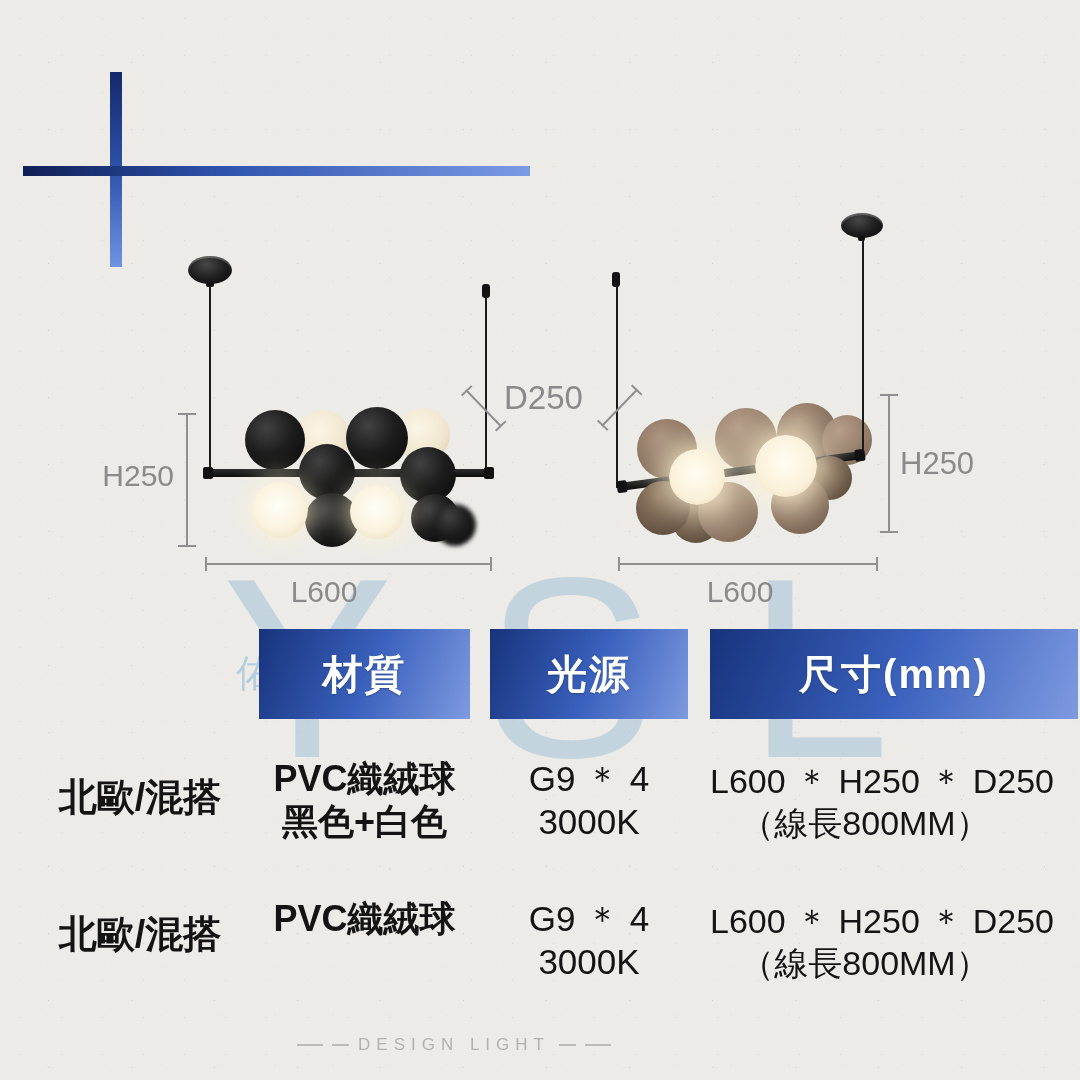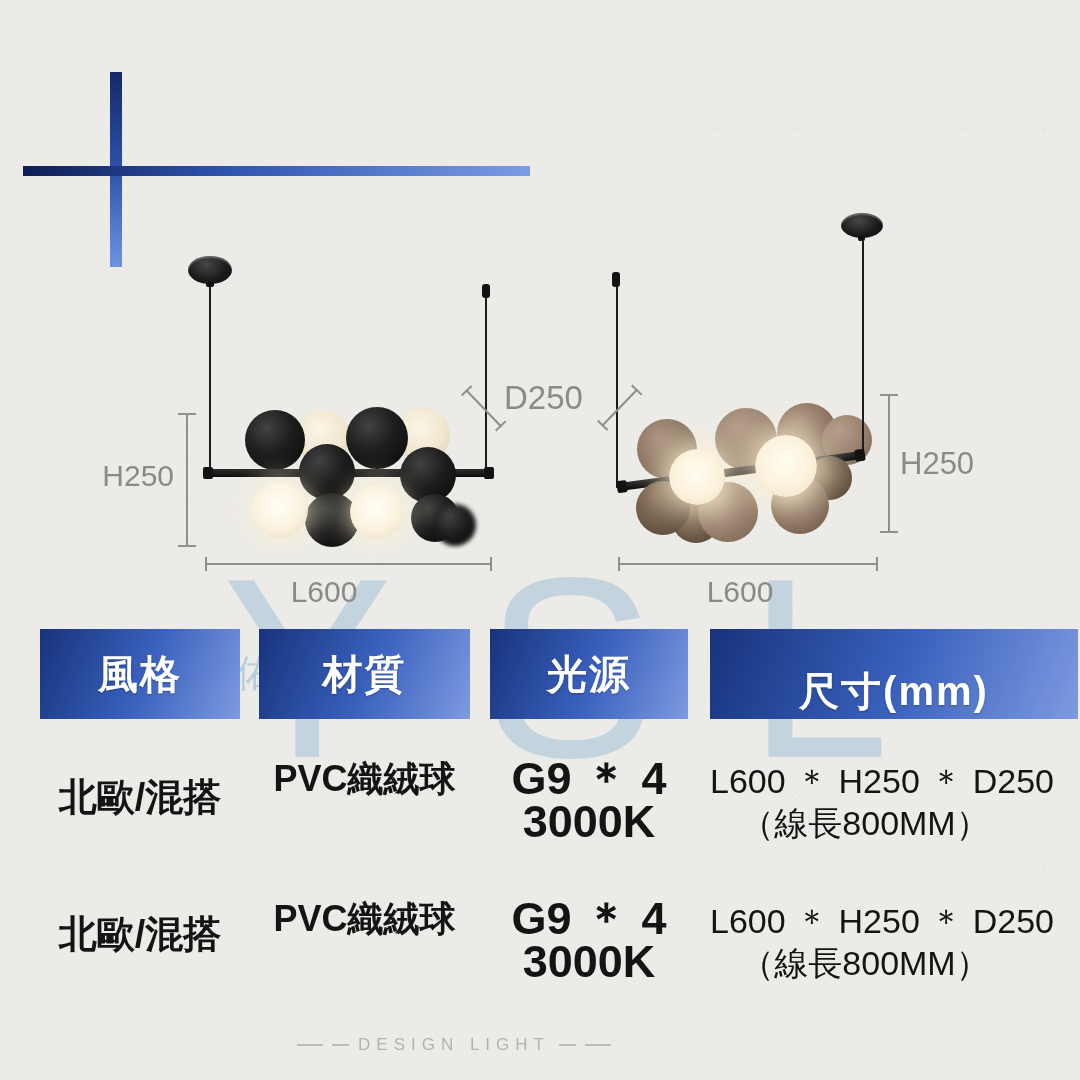--- a/index.html
+++ b/index.html
@@ -101,21 +101,21 @@
     display:flex;align-items:center;justify-content:center;
     background:linear-gradient(112deg,#17337c 0%,#3a61bd 52%,#7e9ae0 100%);
     color:#fff;font-size:40px;font-weight:700;letter-spacing:2px;
     text-shadow:0 1px 2px rgba(0,0,0,0.25);
   }
   .cell{
     position:absolute;z-index:3;text-align:center;color:#141414;white-space:nowrap;
   }
   .c-bold{font-size:36px;font-weight:700;line-height:43px;}
   .c-style{font-size:38px;font-weight:700;line-height:44px;}
-  .c-reg{font-size:45px;font-weight:700;line-height:43px;}
+  .c-reg{font-size:35px;font-weight:400;line-height:43px;}
   .c-size{font-size:34px;font-weight:400;line-height:42px;}
   
   .brand{
     position:absolute;left:0;top:997px;width:1080px;z-index:2;text-align:center;
     font-size:27px;font-weight:700;letter-spacing:8px;
     color:#dcdbd8;-webkit-text-stroke:1.2px #a9a8a5;
   }
   .tagline-row{
     position:absolute;left:0;top:1035px;width:908px;z-index:2;
     display:flex;align-items:center;justify-content:center;gap:9px;
@@ -193,36 +193,34 @@
     <div class="dim-h" style="left:618px;top:563px;width:260px;"></div>
     <div class="diag" style="left:466px;top:389px;transform:rotate(46deg);"></div>
     <div class="diag" style="left:602px;top:425px;transform:rotate(-46deg);"></div>
   </div>
   <div class="dim-label" style="left:100px;top:459px;width:74px;text-align:right;">H250</div>
   <div class="dim-label" style="left:264px;top:575px;width:120px;text-align:center;">L600</div>
   <div class="dim-label" style="left:900px;top:446px;font-size:31px;">H250</div>
   <div class="dim-label" style="left:680px;top:575px;width:120px;text-align:center;">L600</div>
   <div class="dim-label" style="left:504px;top:379px;font-size:33px;">D250</div>
 
-  <div class="hd" style="left:40px;width:200px;">
-      <span>風格</span>
-    </div>
   <div class="hd" style="left:259px;width:211px;">
       <span>材質</span>
     </div>
   <div class="hd" style="left:490px;width:198px;">
       <span>光源</span>
     </div>
-  <div class="hd" style="left:710px;width:368px;align-items:flex-end;">
+  <div class="hd" style="left:710px;width:368px;">
       <span>尺寸(mm)</span>
     </div>
 
   <div class="cell c-style" style="left:40px;top:775px;width:200px;">北歐/混搭</div>
   <div class="cell c-bold" style="left:259px;top:757px;width:211px;">
     <div>PVC織絨球</div>
+    <div>黑色+白色</div>
   </div>
   <div class="cell c-reg" style="left:490px;top:757px;width:198px;">
     <div>G9 ＊ 4</div>
     <div>3000K</div>
   </div>
   <div class="cell c-size" style="left:710px;top:760px;width:310px;">
     <div>L600 ＊ H250 ＊ D250</div>
     <div>（線長800MM）</div>
   </div>
 

